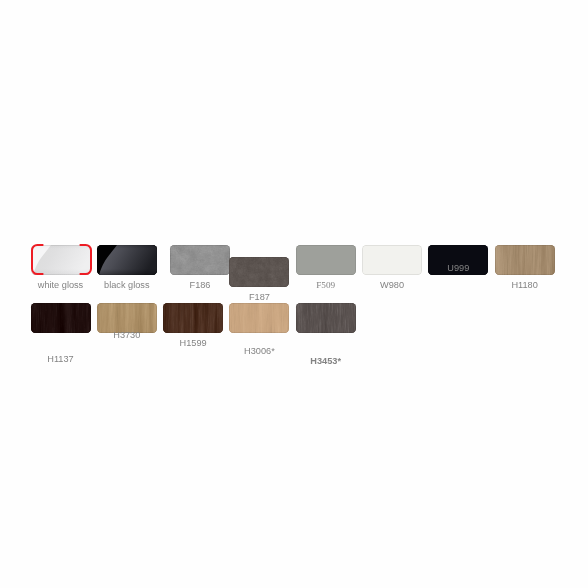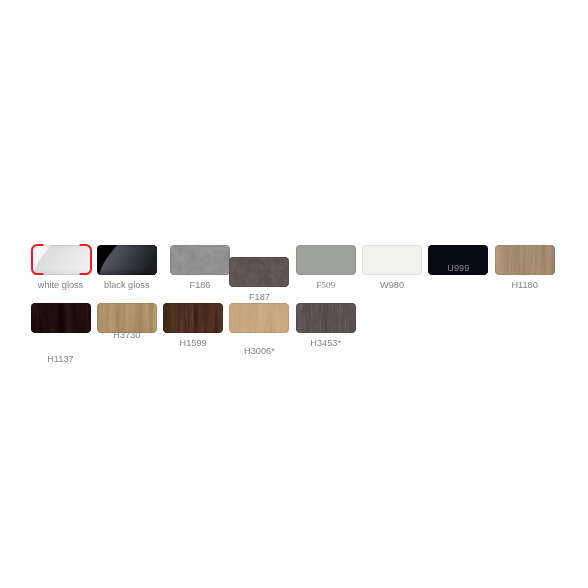--- a/index.html
+++ b/index.html
@@ -388,17 +388,17 @@
                     <feFuncA type="linear" slope="0" intercept="1"></feFuncA>
                   </feComponentTransfer>
                   <feBlend in="c1" in2="c2" mode="overlay" result="bl"></feBlend>
                   <feGaussianBlur in="bl" stdDeviation="0.1"></feGaussianBlur>
                 </filter>
               </defs>
               <rect x="-2" y="-2" width="64" height="34" filter="url(#fx14)"></rect>
             </svg>
           </div>
         </div>
-      <div class="swatch-label" style="color: rgb(131, 131, 131); top: 34px;">H3453*</div>
+      <div class="swatch-label" style="color: rgb(131, 131, 131); top: 52px; font-weight: bold;">H3453*</div>
     </div>
   </div>
 
 </div>
 
 </body></html>

